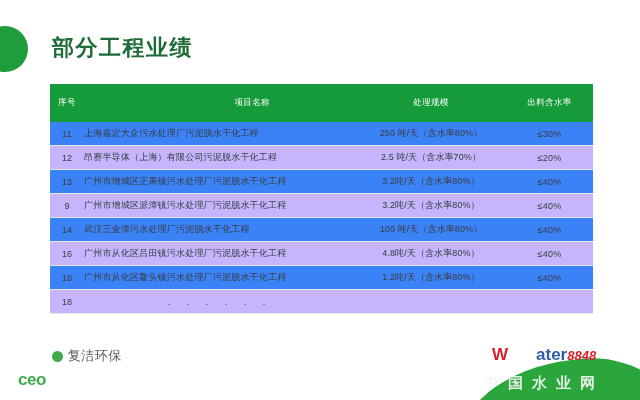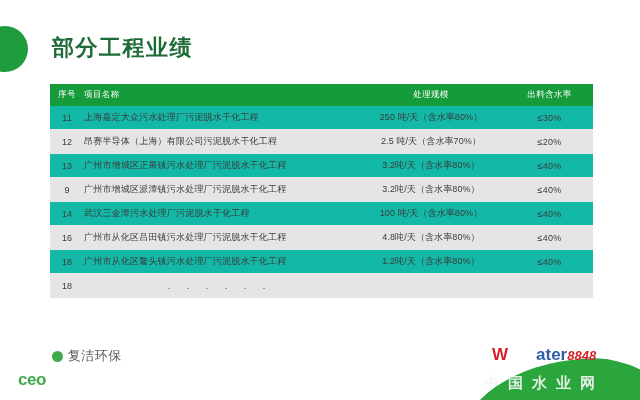--- a/index.html
+++ b/index.html
@@ -61,39 +61,39 @@
   .perf-table col.c-no    { width: 34px; }
   .perf-table col.c-name  { width: 272px; }
   .perf-table col.c-scale { width: 150px; }
   .perf-table col.c-water { width: 87px; }
 
   .perf-table thead th {
     background: #169b3b;
     color: #ffffff;
     font-size: 8.5px;
     font-weight: normal;
-    height: 22px;
+    height: 38px;
     padding: 0;
     letter-spacing: 0.4px;
   }
   .perf-table thead th.h-no    { text-align: left;   padding-left: 8px; }
-  .perf-table thead th.h-name  { text-align: left; padding-right: 86px; }
+  .perf-table thead th.h-name  { text-align: right; padding-right: 86px; }
   .perf-table thead th.h-scale { text-align: center; }
   .perf-table thead th.h-water { text-align: center; }
 
   .perf-table tbody td {
     height: 23px;
     padding: 0;
     font-size: 9px;
     color: #3b3b3b;
     border-bottom: 1px solid #e4e6e8;
     white-space: nowrap;
   }
-  .perf-table tbody tr.alt td { background: #e5e5e5; }
-  .perf-table tbody tr.plain td { background: #14b8a6; }
+  .perf-table tbody tr.alt td { background: #c4b5fd; }
+  .perf-table tbody tr.plain td { background: #3b82f6; }
   .perf-table tbody tr:last-child td { border-bottom: 1px solid #e4e6e8; text-align: center; }
 
   .cell-no    { text-align: center; font-size: 9.5px; color: #4a4a4a; }
   .cell-name  { text-align: left; padding-left: 10px; letter-spacing: 0.2px; }
   .cell-scale { text-align: center; letter-spacing: 0.1px; }
   .cell-water { text-align: center; letter-spacing: 0.2px; }
 
   .dots-cell { padding-left: 12px; letter-spacing: 7px; color: #9a9a9a; font-size: 10px; }
 
   

